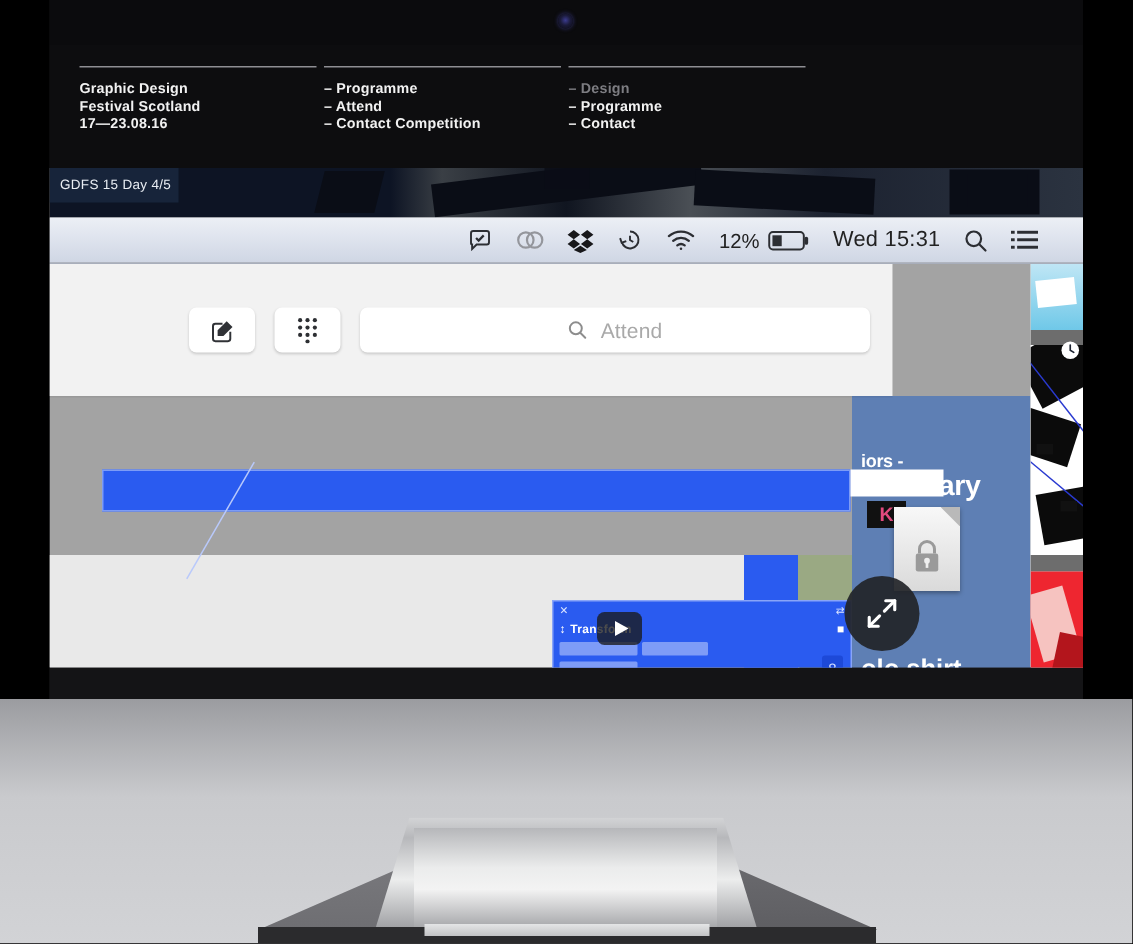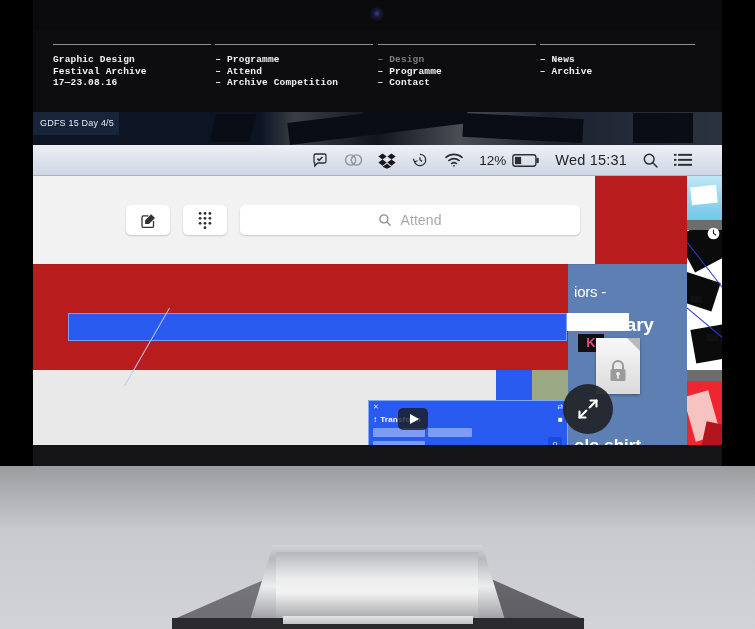--- a/index.html
+++ b/index.html
@@ -28,21 +28,21 @@
 
   
   .screen{
     position:absolute;left:33px;top:30px;width:689px;height:415px;
     overflow:hidden;background:#0c0c0e;
   }
 
   
   .site-header{
     position:absolute;left:0;top:0;width:689px;height:82px;
-    background:#0d0d0f;z-index:40;font-family:Liberation Mono, monospace;
+    background:#0d0d0f;z-index:40;
   }
   .nav-cols{display:flex;padding:14px 20px 0 20px;}
   .nav-col{position:relative;padding-top:10px;}
   .nav-col .rule{
     position:absolute;left:0;top:0;height:1px;background:#8e8e93;
   }
   .nav-col.c1{width:163px;}
   .nav-col.c1 .rule{width:158px;}
   .nav-col.c2{width:163px;}
   .nav-col.c2 .rule{width:158px;}
@@ -53,21 +53,21 @@
 
   .nav-line{
     color:#f2f2f2;font-size:9.5px;line-height:11.5px;letter-spacing:.15px;
     white-space:nowrap;font-weight:600;
   }
   .nav-line.dim{color:#7d7d82;}
 
   
   .desktop{
     position:absolute;left:0;top:82px;width:689px;height:333px;
-    background:#b91c1c;overflow:hidden;
+    background:#a3a3a3;overflow:hidden;
   }
   .wall-strip{
     position:absolute;left:0;top:0;width:689px;height:33px;
     background:linear-gradient(90deg,#0d1424 0%,#0d1424 33%,#3a3f45 38%,#101520 50%,#4a4f55 62%,#1c2230 75%,#2b3340 100%);
   }
   .wall-strip .blob{position:absolute;background:#0a0d16;}
   .b1{left:180px;top:2px;width:40px;height:28px;transform:skewX(-14deg);background:#2e3339;}
   .b2{left:255px;top:0px;width:180px;height:22px;transform:rotate(-7deg);background:#16191f;}
   .b3{left:330px;top:-4px;width:30px;height:18px;background:#2b3cc8;opacity:.85;}
   .b4{left:430px;top:4px;width:120px;height:24px;transform:rotate(3deg);background:#0e1118;}
@@ -176,22 +176,22 @@
     position:absolute;left:499px;top:258px;width:36px;height:157px;
     background:#9aa983;z-index:8;
   }
 
   
   .right-col{
     position:absolute;left:535px;top:152px;width:119px;height:263px;
     background:#5e7fb4;z-index:10;overflow:hidden;
   }
   .rc-head{
-    position:absolute;left:6px;top:19px;color:#fff;font-size:15px;
-    font-weight:400;white-space:nowrap;letter-spacing:-.2px;
+    position:absolute;left:6px;top:36px;color:#fff;font-size:12px;
+    font-weight:700;white-space:nowrap;letter-spacing:-.2px;
   }
   .rc-head2{
     position:absolute;left:6px;top:50px;color:#fff;font-size:19px;
     font-weight:700;white-space:nowrap;letter-spacing:-.2px;
   }
   .rc-t1{
     position:absolute;left:6px;top:172px;color:#fff;font-size:17px;
     font-weight:700;white-space:nowrap;
   }
   .doc-icon{
@@ -488,43 +488,38 @@
         </svg>
       </div>
     </div>
 
     <div class="site-header">
       <div class="nav-cols">
 
         <div class="nav-col c1">
           <div class="rule"></div>
           <div class="nav-line">Graphic Design</div>
-          <div class="nav-line">Festival Archive</div>
+          <div class="nav-line">Festival Scotland</div>
           <div class="nav-line">17—23.08.16</div>
         </div>
 
         <div class="nav-col c2">
           <div class="rule"></div>
           <div class="nav-line">– Programme</div>
           <div class="nav-line">– Attend</div>
-          <div class="nav-line">– Archive Competition</div>
+          <div class="nav-line">– Contact Competition</div>
         </div>
 
         <div class="nav-col c3">
           <div class="rule"></div>
           <div class="nav-line dim">– Design</div>
           <div class="nav-line">– Programme</div>
           <div class="nav-line">– Contact</div>
         </div>
 
-        <div class="nav-col c4">
-          <div class="rule"></div>
-          <div class="nav-line">– News</div>
-          <div class="nav-line">– Archive</div>
-        </div>
 
       </div>
     </div>
 
   </div>
 
   <div class="chin"></div>
   <div class="base-bg"></div>
   <div class="stand-left"></div>
   <div class="stand-right"></div>

